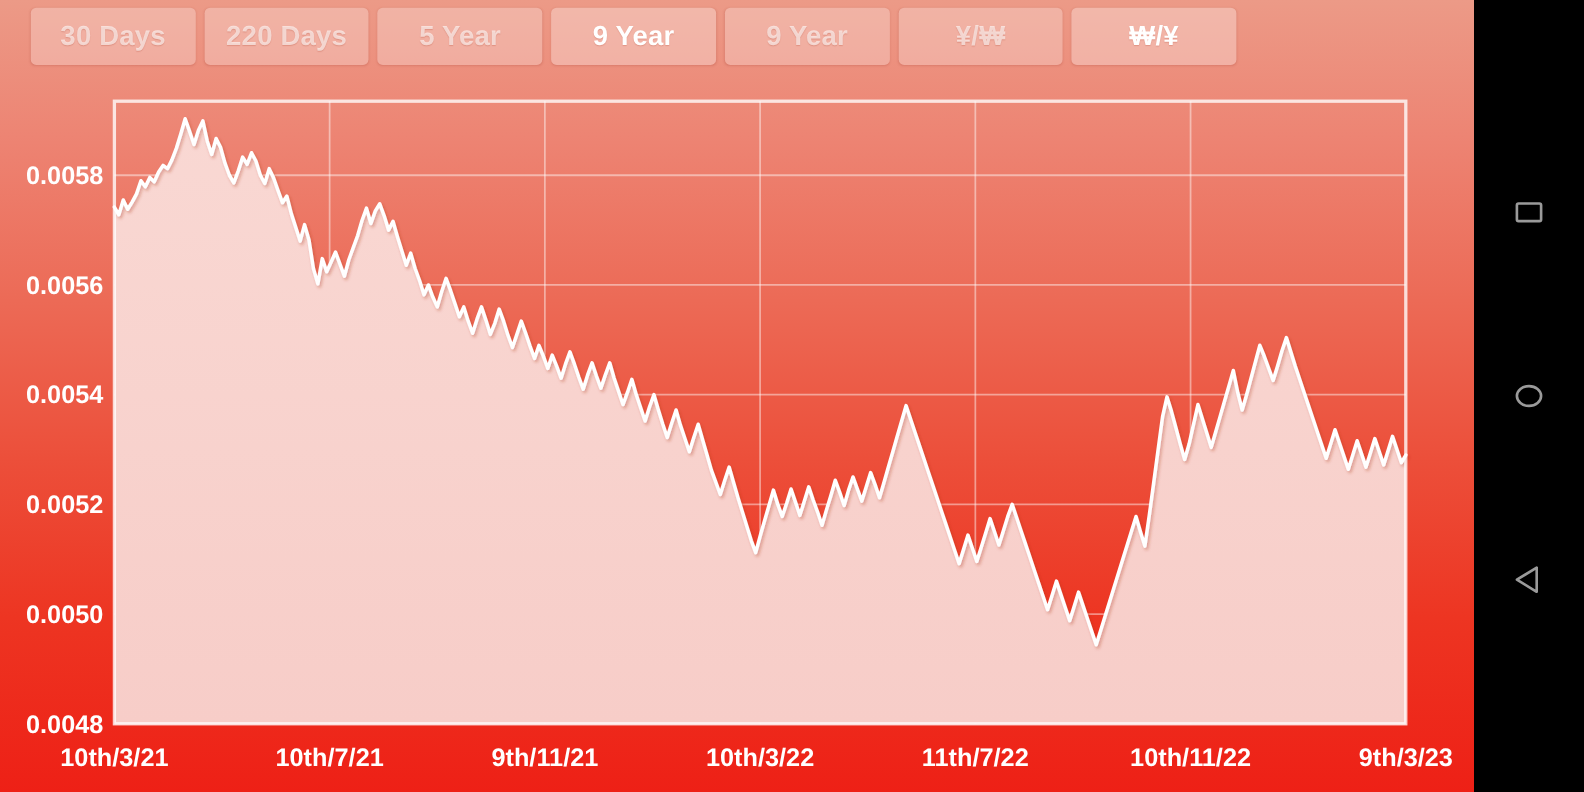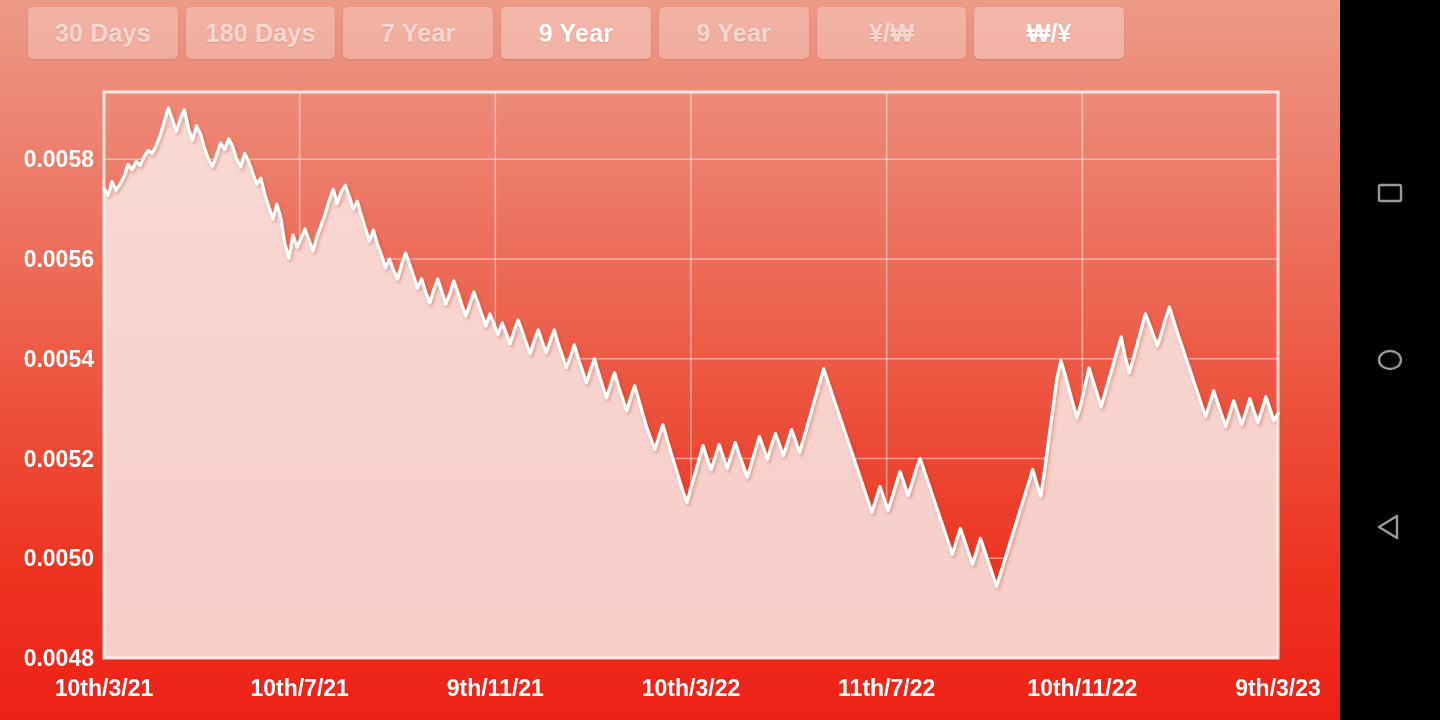--- a/index.html
+++ b/index.html
@@ -80,22 +80,22 @@
     cursor:pointer;
   }
 </style>
 </head>
 <body>
 
 <div id="app">
 
   <div id="period-bar">
       <button class="period-btn">30 Days</button>
-      <button class="period-btn">180 Days</button>
-      <button class="period-btn">7 Year</button>
+      <button class="period-btn">220 Days</button>
+      <button class="period-btn">5 Year</button>
       <button class="period-btn active">9 Year</button>
       <button class="period-btn">9 Year</button>
       <button class="period-btn">¥/₩</button>
       <button class="period-btn active">₩/¥</button>
     </div>
 
   <div id="chart-area">
     <svg id="chart-svg" viewBox="0 0 1340 654" preserveAspectRatio="none">
       <defs>
         <linearGradient id="areaFill" x1="0" y1="0" x2="0" y2="1">

